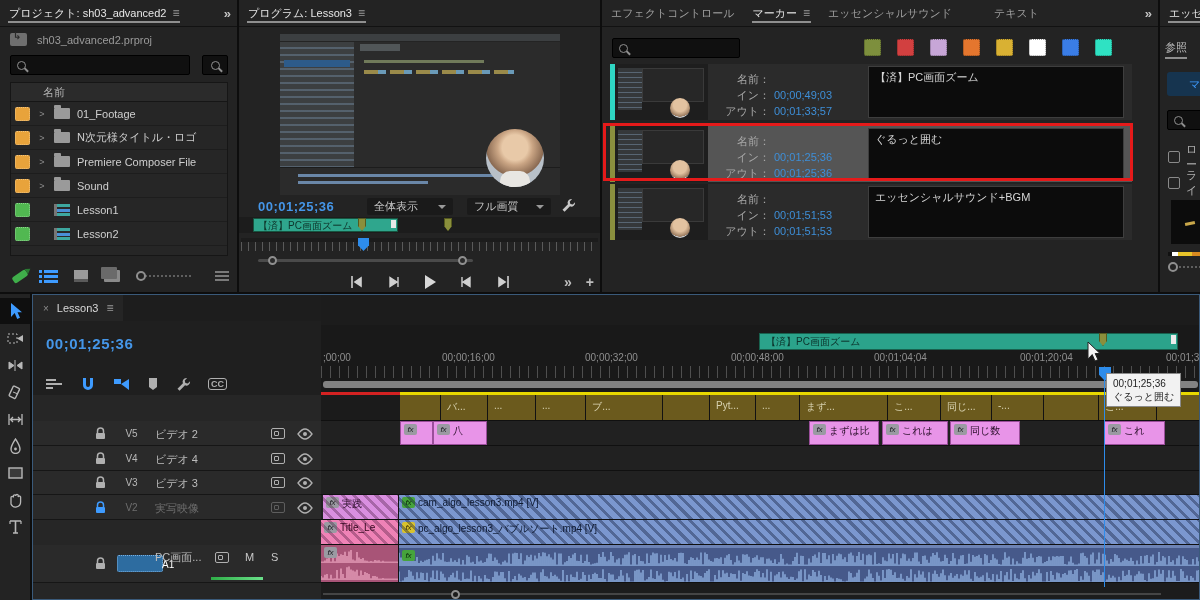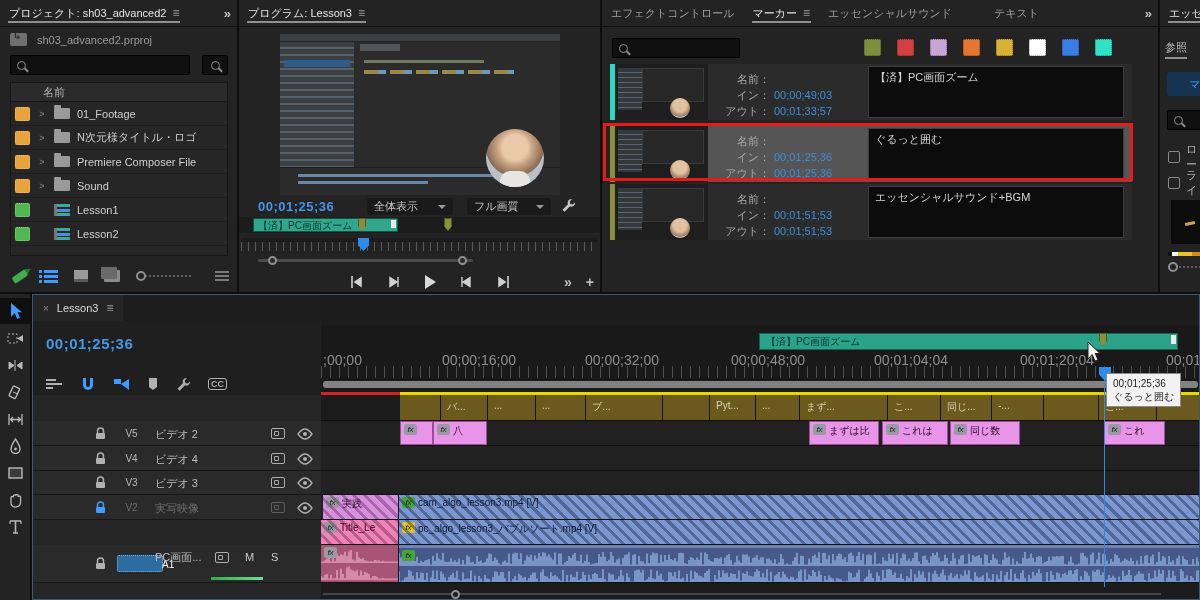--- a/index.html
+++ b/index.html
@@ -124,21 +124,21 @@
 .tname{font-size:11px;color:#bdbdbd;white-space:nowrap;}
 .dim .tname,.dim .idbox{color:#6e6e6e;}
 .target{width:14px;height:11px;border:1px solid #b0b0b0;border-radius:2px;position:relative;}
 .target::before{content:"";position:absolute;left:2px;top:2px;right:5px;bottom:2px;border:1px solid #b0b0b0;border-radius:1px;}
 .dim .target,.dim .target::before{border-color:#5e5e5e;}
 #meter{position:absolute;left:178px;bottom:2px;width:52px;height:3px;background:linear-gradient(90deg,#2fae47,#6ae08a);}
 #tl-content{position:absolute;left:288px;top:0;width:880px;height:306px;background:#1c1c1c;overflow:hidden;}
 #rulerbg{position:absolute;left:0;top:30px;right:0;height:70px;background:#191919;}
 #span-marker{position:absolute;top:38px;height:17px;background:#2ba38b;border:1px solid #18614e;color:#0c332b;font-size:10px;line-height:15px;padding-left:6px;white-space:nowrap;}
 #span-marker::after{content:"";position:absolute;right:1px;top:1px;width:5px;height:9px;background:#ececec;}
-.tick-label{position:absolute;top:57px;font-size:14px;color:#8f8f8f;white-space:nowrap;}
+.tick-label{position:absolute;top:57px;font-size:10px;color:#8f8f8f;white-space:nowrap;}
 #ticks{position:absolute;left:0;right:0;top:71px;height:12px;background:repeating-linear-gradient(90deg,#4f4f4f 0 1px,#0000 1px 9px);}
 #workbar{position:absolute;left:2px;right:3px;top:86px;height:7px;background:#828282;border-radius:3px;}
 .topline{position:absolute;top:97px;height:3px;}
 .trk{position:absolute;left:0;width:880px;border-bottom:1px solid #101010;background:#212121;}
 .clip{position:absolute;top:0;bottom:0;border-right:1px solid #121212;font-size:10px;overflow:hidden;white-space:nowrap;}
 .c1clip{background:#6b5a1d;color:#d8d2b0;padding:5px 0 0 6px;}
 .clip .inner{display:flex;gap:3px;padding:2px 3px;align-items:flex-start;}
 .v5clip{background:#e894e8;border:1px solid #9a4e9a;color:#2a0f2a;}
 .videoclip{background:#7b97cf;color:#0e1a30;}
 .violetclip{background:#d98fe0;color:#2a0f2a;}

